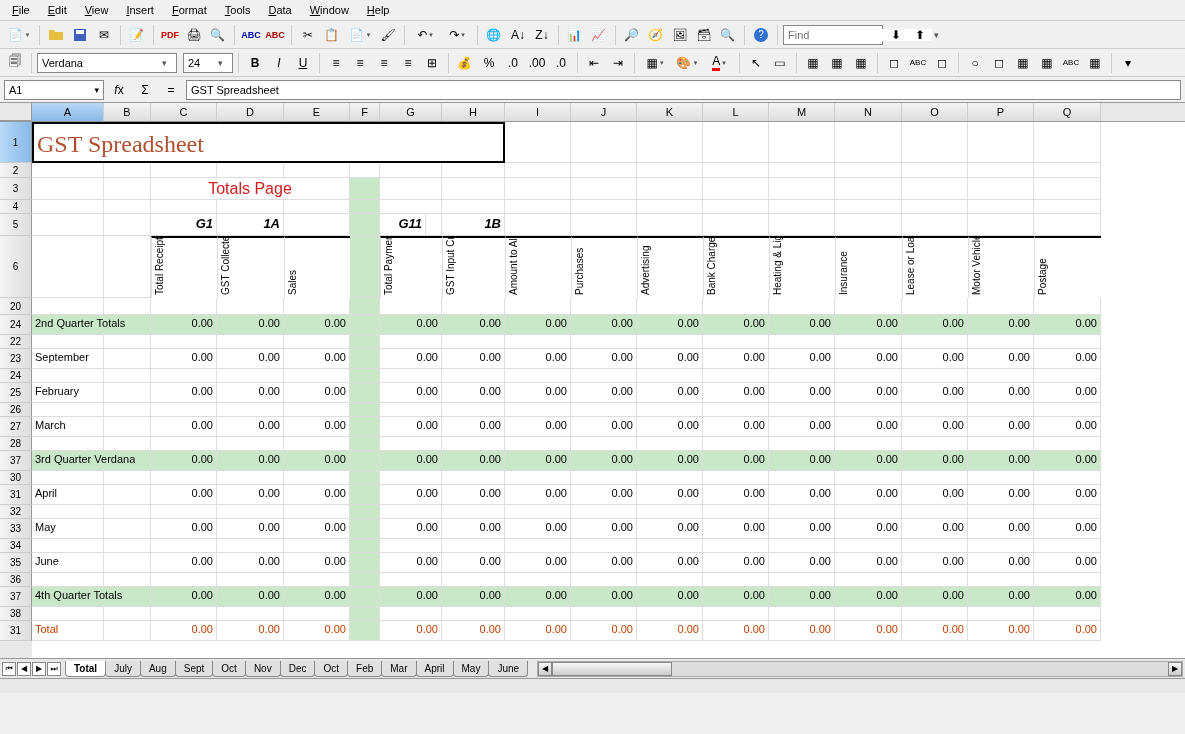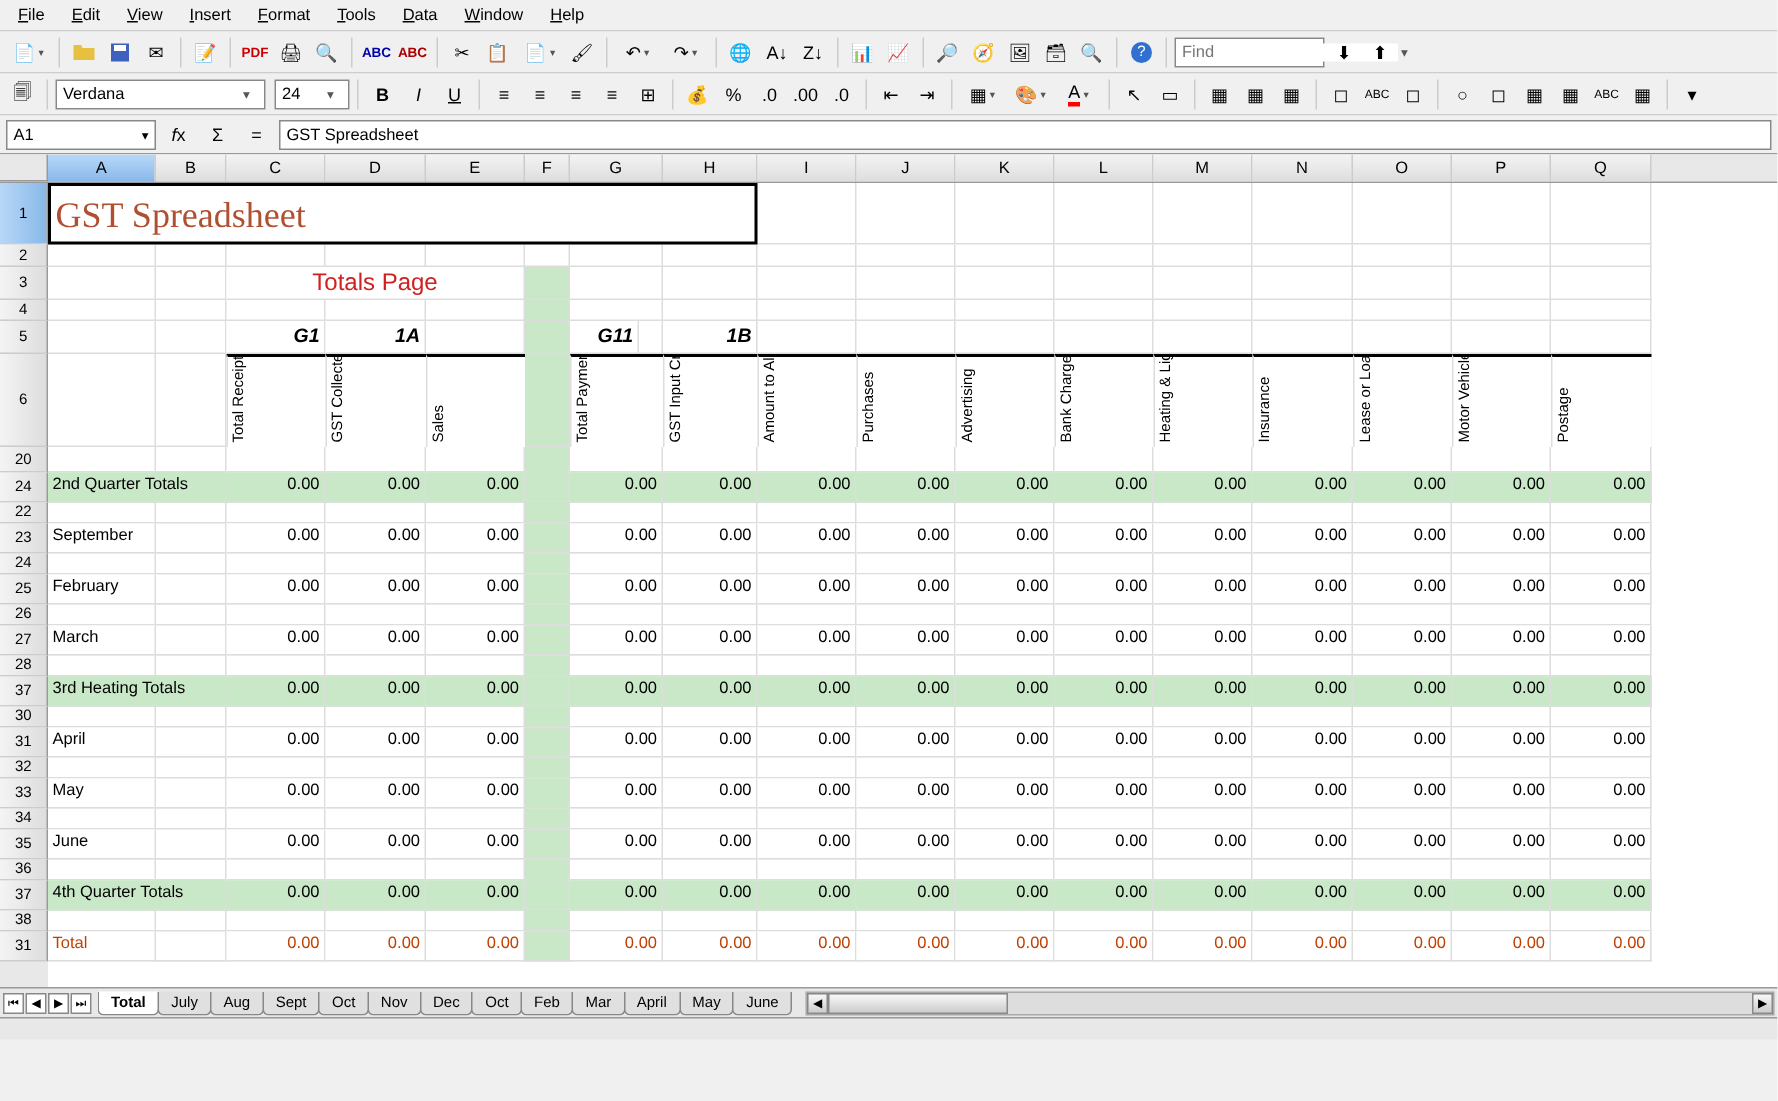--- a/index.html
+++ b/index.html
@@ -801,21 +801,21 @@
         <div class="cell num " style="left: 410px; top: 295px; width: 63px; height: 20px;;;z-index:4;background:#fff">0.00</div>
         <div class="cell num " style="left: 473px; top: 295px; width: 66px; height: 20px;;;z-index:4;background:#fff">0.00</div>
         <div class="cell num " style="left: 539px; top: 295px; width: 66px; height: 20px;;;z-index:4;background:#fff">0.00</div>
         <div class="cell num " style="left: 605px; top: 295px; width: 66px; height: 20px;;;z-index:4;background:#fff">0.00</div>
         <div class="cell num " style="left: 671px; top: 295px; width: 66px; height: 20px;;;z-index:4;background:#fff">0.00</div>
         <div class="cell num " style="left: 737px; top: 295px; width: 66px; height: 20px;;;z-index:4;background:#fff">0.00</div>
         <div class="cell num " style="left: 803px; top: 295px; width: 67px; height: 20px;;;z-index:4;background:#fff">0.00</div>
         <div class="cell num " style="left: 870px; top: 295px; width: 66px; height: 20px;;;z-index:4;background:#fff">0.00</div>
         <div class="cell num " style="left: 936px; top: 295px; width: 66px; height: 20px;;;z-index:4;background:#fff">0.00</div>
         <div class="cell num " style="left: 1002px; top: 295px; width: 67px; height: 20px;;;z-index:4;background:#fff">0.00</div>
-        <div class="cell green" style="left: 0px; top: 329px; width: 119px; height: 20px; z-index: 4; overflow: visible;">3rd Heating Totals</div>
+        <div class="cell green" style="left: 0px; top: 329px; width: 119px; height: 20px; z-index: 4; overflow: visible;">3rd Quarter Verdana</div>
         <div class="cell green" style="left: 72px; top: 329px; width: 47px; height: 20px;;z-index:3"></div>
         <div class="cell num green" style="left: 119px; top: 329px; width: 66px; height: 20px;;;z-index:4">0.00</div>
         <div class="cell num green" style="left: 185px; top: 329px; width: 67px; height: 20px;;;z-index:4">0.00</div>
         <div class="cell num green" style="left: 252px; top: 329px; width: 66px; height: 20px;;;z-index:4">0.00</div>
         <div class="cell num green" style="left: 348px; top: 329px; width: 62px; height: 20px;;;z-index:4">0.00</div>
         <div class="cell num green" style="left: 410px; top: 329px; width: 63px; height: 20px;;;z-index:4">0.00</div>
         <div class="cell num green" style="left: 473px; top: 329px; width: 66px; height: 20px;;;z-index:4">0.00</div>
         <div class="cell num green" style="left: 539px; top: 329px; width: 66px; height: 20px;;;z-index:4">0.00</div>
         <div class="cell num green" style="left: 605px; top: 329px; width: 66px; height: 20px;;;z-index:4">0.00</div>
         <div class="cell num green" style="left: 671px; top: 329px; width: 66px; height: 20px;;;z-index:4">0.00</div>

